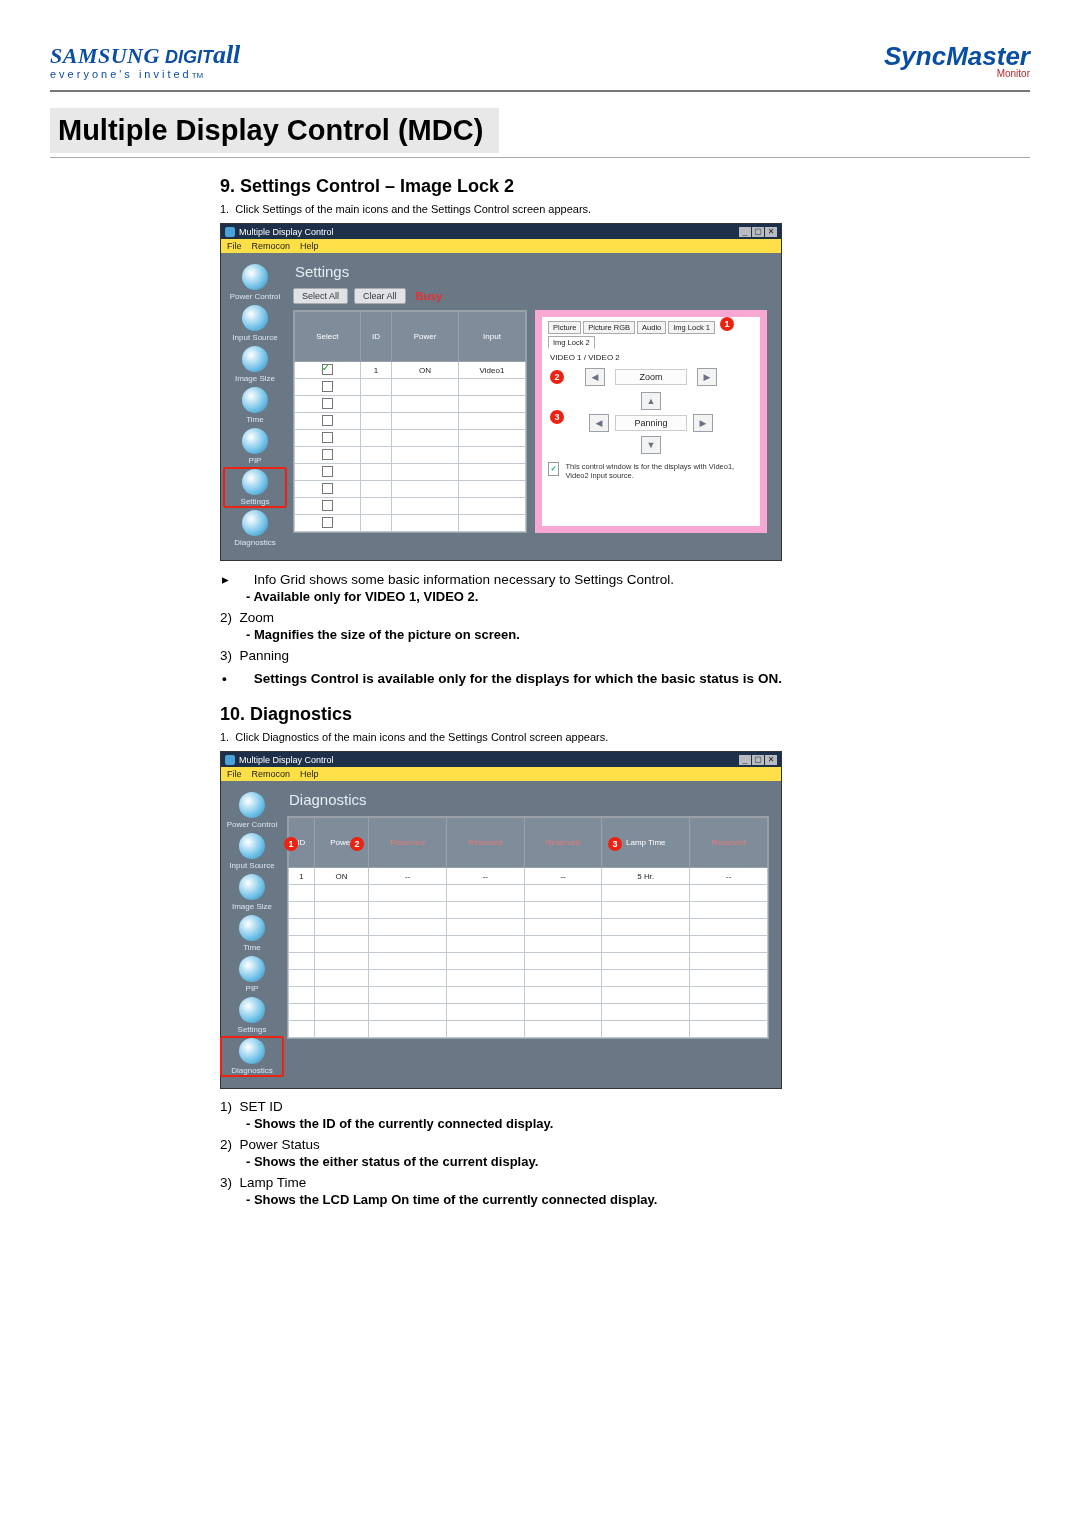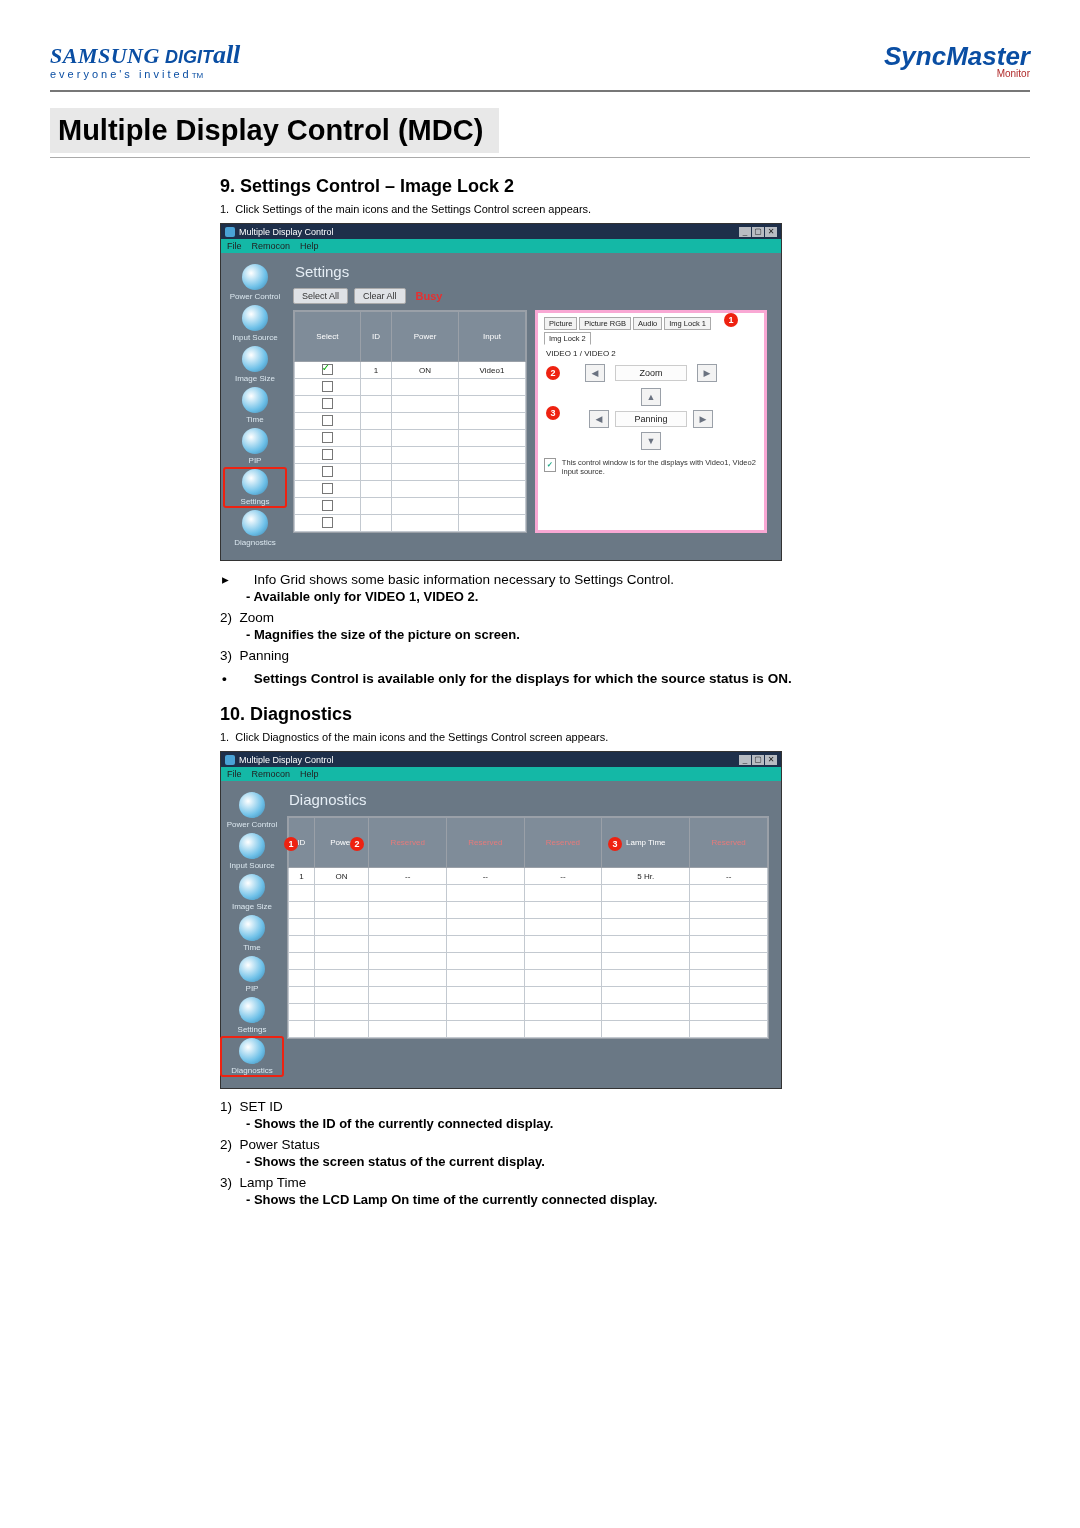--- a/index.html
+++ b/index.html
@@ -154,21 +154,21 @@
   .shot .titlebar .tb-ico {
     width: 10px; height: 10px; background: #4aa3d6; border-radius: 2px;
     display: inline-block;
   }
   .shot .titlebar .tb-btns span {
     display: inline-block; width: 12px; height: 10px;
     background: #b8bcc2; color:#222; text-align:center; line-height:10px;
     font-size:8px; margin-left:1px;
   }
   .shot .menubar {
-    background: #14b8a6;
+    background: #fde047;
     color: #222;
     font-size: 9px;
     padding: 2px 6px;
     display: flex;
     gap: 10px;
   }
   .shot .body {
     display: flex;
     padding: 8px 8px 12px 0;
     gap: 4px;
@@ -264,21 +264,21 @@
     display:inline-block; width:9px; height:9px; border:1px solid #777;
     background:#fff; position:relative;
   }
   .chk.on::after {
     content:"✓"; position:absolute; top:-3px; left:-1px; font-size:10px; color:#0a0;
   }
 
   .sidepanel {
     flex: 1;
     background: #ffffff;
-    border: 3px solid #f9a8d4;
+    border: 7px solid #f9a8d4;
     color: #222;
     padding: 4px 6px 6px 6px;
     font-size: 8px;
     position: relative;
   }
   .tabrow {
     display: flex;
     gap: 2px;
     margin-bottom: 4px;
     align-items: center;
@@ -546,21 +546,21 @@
     </div>
     <div class="sub-dash">- Magnifies the size of the picture on screen.</div>
 
     <div class="num-item">
       <span>3)</span>&nbsp;
       <span>Panning</span>
     </div>
 
     <div class="bold-note">
       <span class="arrow-marker">•</span>
-      <span>Settings Control is available only for the displays for which the source status is ON.</span>
+      <span>Settings Control is available only for the displays for which the basic status is ON.</span>
     </div>
 
     <h3 class="sec-head">10. Diagnostics</h3>
     <div class="instr">
       <span>1.</span>
       &nbsp;<span>Click Diagnostics of the main icons and the Settings Control screen appears.</span>
     </div>
 
     <div class="shot">
       <div class="titlebar">
@@ -725,21 +725,21 @@
     <div class="num-item">
       <span>1)</span>&nbsp;
       <span>SET ID</span>
     </div>
     <div class="sub-dash">- Shows the ID of the currently connected display.</div>
 
     <div class="num-item">
       <span>2)</span>&nbsp;
       <span>Power Status</span>
     </div>
-    <div class="sub-dash">- Shows the screen status of the current display.</div>
+    <div class="sub-dash">- Shows the either status of the current display.</div>
 
     <div class="num-item">
       <span>3)</span>&nbsp;
       <span>Lamp Time</span>
     </div>
     <div class="sub-dash">- Shows the LCD Lamp On time of the currently connected display.</div>
 
   </div>
 </div>
 

